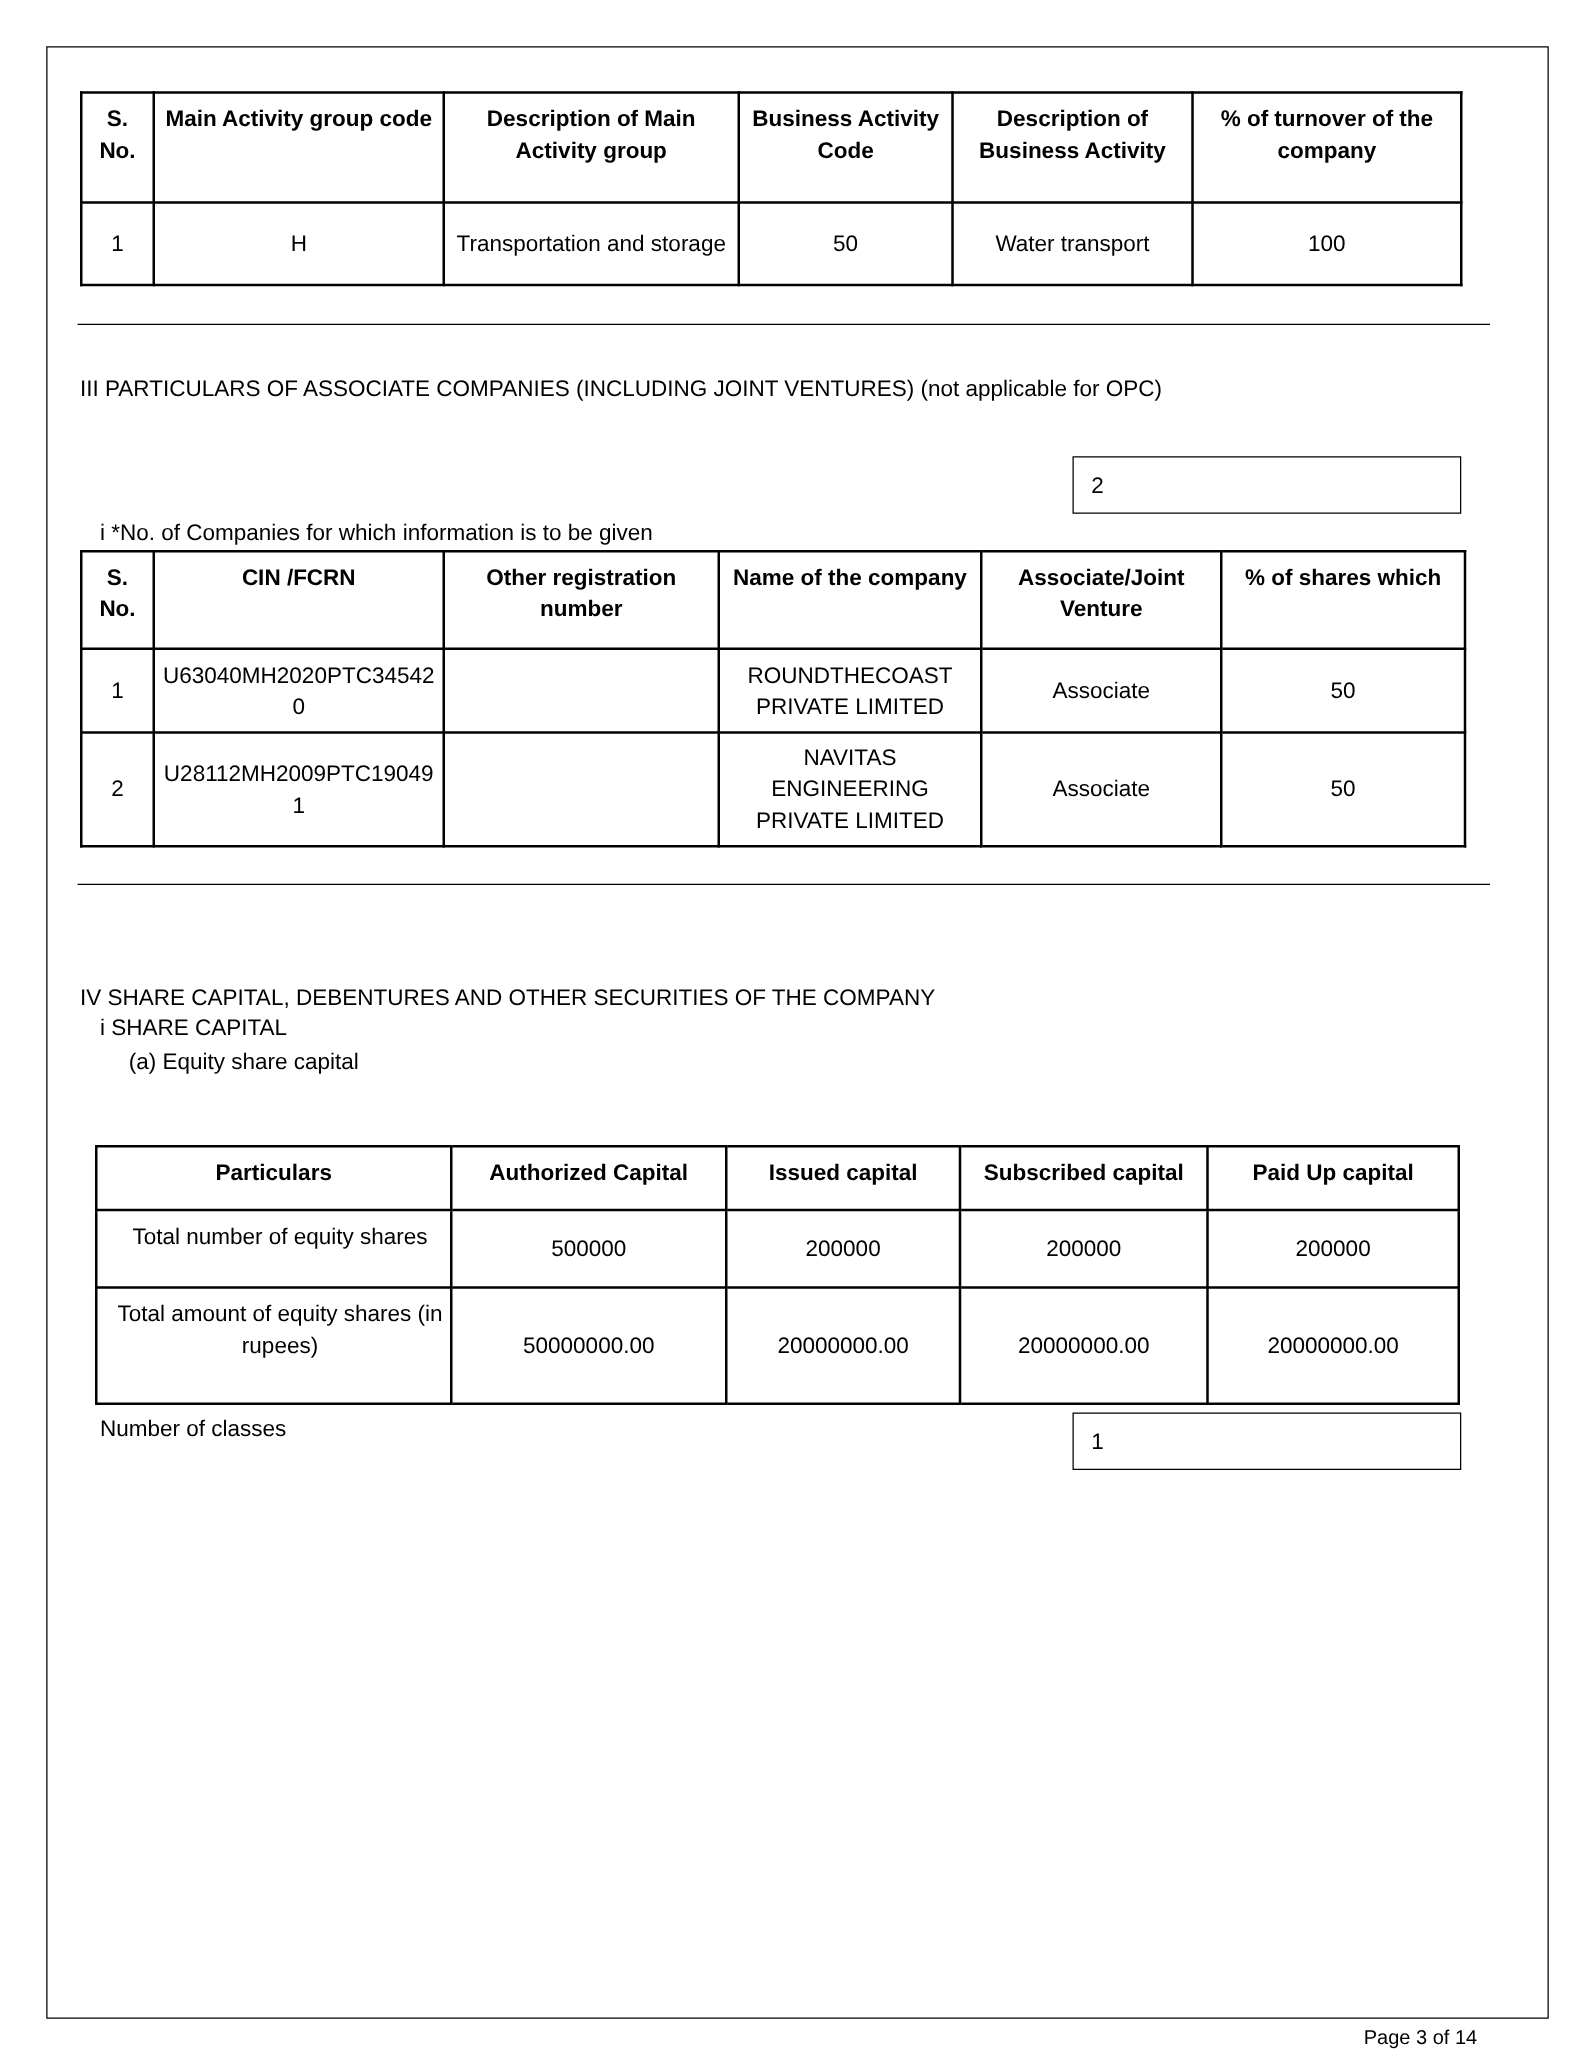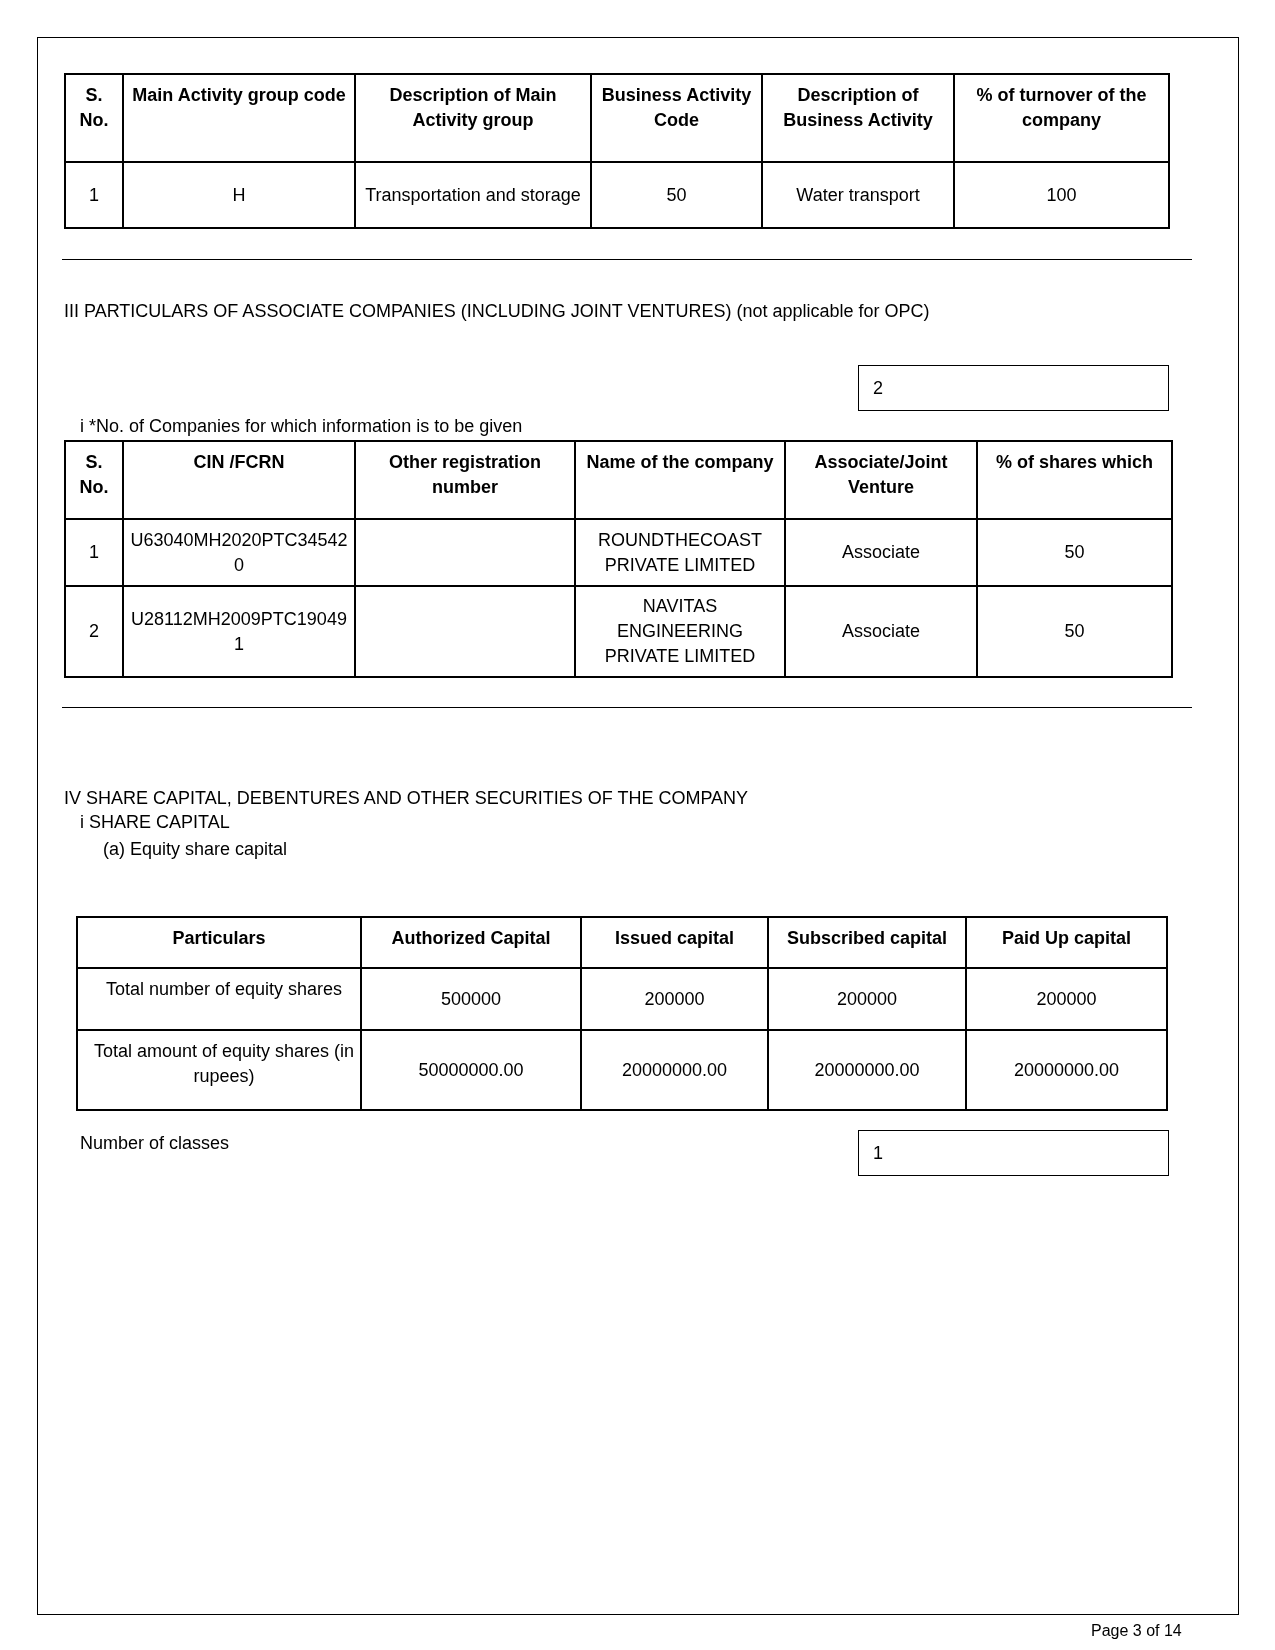--- a/index.html
+++ b/index.html
@@ -115,21 +115,21 @@
     <th>Subscribed capital</th>
     <th>Paid Up capital</th>
   </tr>
   <tr style="height:62px">
     <td class="left" style="vertical-align:top; padding-top:8px;">Total number of equity shares</td>
     <td>500000</td>
     <td>200000</td>
     <td>200000</td>
     <td>200000</td>
   </tr>
-  <tr style="height:80px">
+  <tr style="height:93px">
     <td class="left" style="vertical-align:top; padding-top:8px;">Total amount of equity shares (in rupees)</td>
     <td>50000000.00</td>
     <td>20000000.00</td>
     <td>20000000.00</td>
     <td>20000000.00</td>
   </tr>
 </tbody>
   </table>
 
 <div class="label" style="left:80px; top:1133px;">Number of classes</div>

